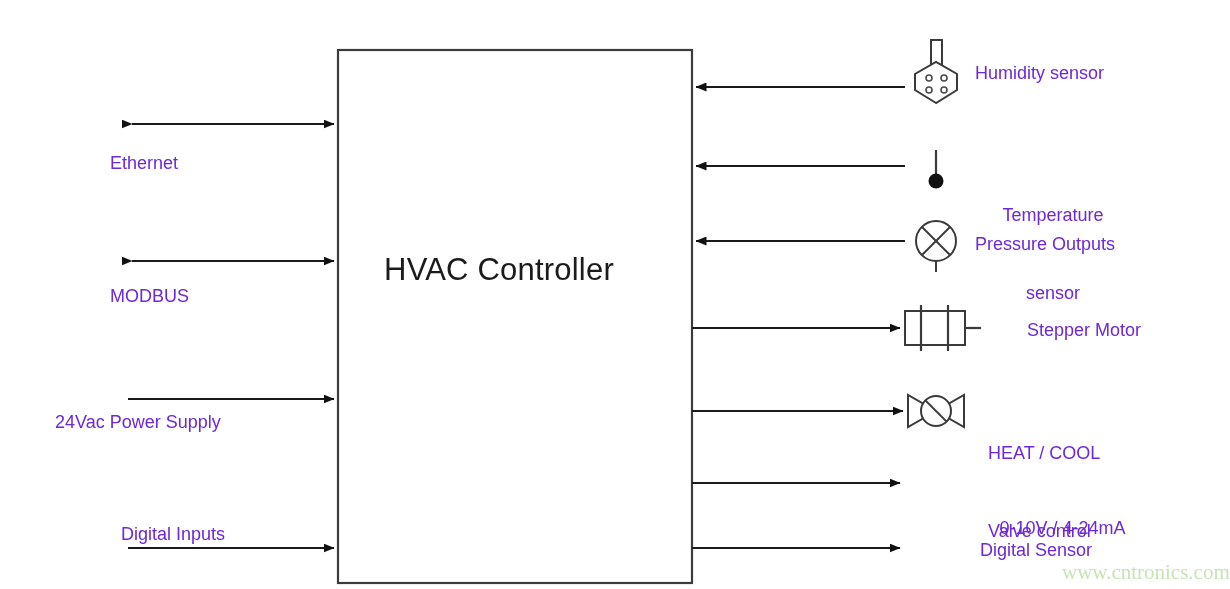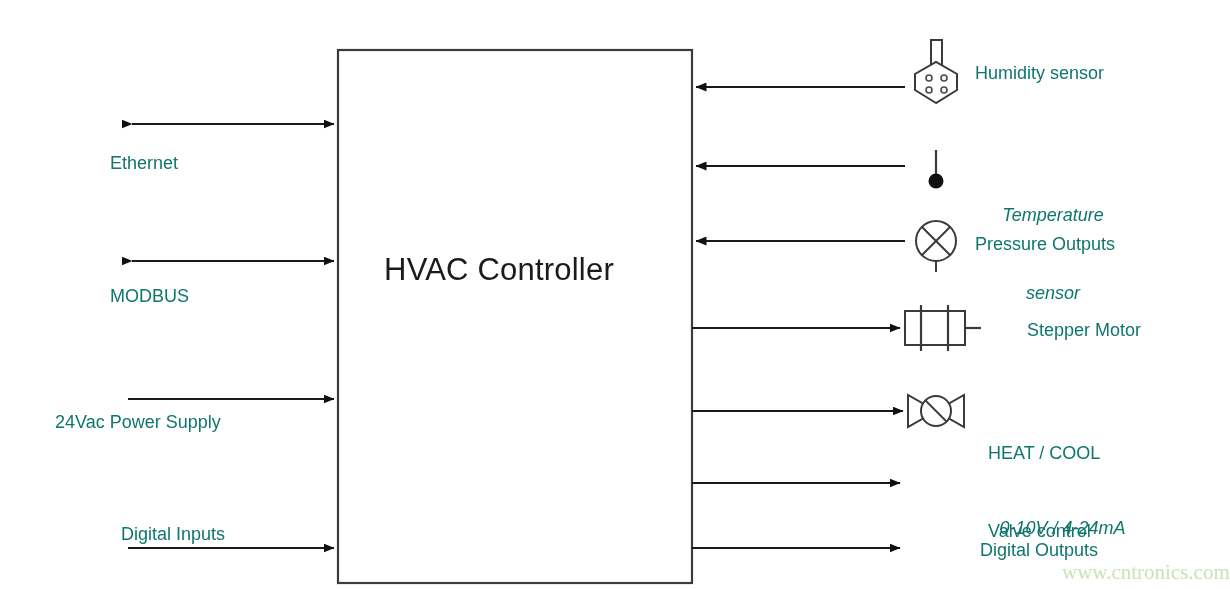--- a/index.html
+++ b/index.html
@@ -47,27 +47,26 @@
   }
   .box-main {
     fill: #ffffff;
     stroke: #3c3c3c;
     stroke-width: 2.2;
   }
   .lbl {
     position: absolute;
     font-family: "Liberation Sans", sans-serif;
     font-size: 18px;
-    color: #0f766e;
+    color: #6d28d9;
     white-space: pre;
     line-height: 1.45;
   }
   .lbl-center {
     text-align: center;
-    font-style: italic;
   }
   #box-title {
     position: absolute;
     left: 338px;
     top: 252px;
     width: 322px;
     text-align: center;
     font-size: 31px;
     color: #1b1b1b;
     font-family: "Liberation Sans", sans-serif;
@@ -194,17 +193,17 @@
   <div class="lbl" style="left:988px; top:388px;">
     <div>HEAT / COOL</div>
     <div>Valve control</div>
   </div>
 
   <div class="lbl lbl-center" style="left:980px; top:463px; width:165px;">
     <div>0-10V / 4-24mA</div>
     
   </div>
 
-  <div class="lbl" style="left:980px; top:537px;">Digital Outputs</div>
+  <div class="lbl" style="left:980px; top:537px;">Digital Sensor</div>
 
   <div id="watermark" style="color: rgb(201, 226, 182);">www.cntronics.com</div>
 
 </div>
 
 </body></html>

